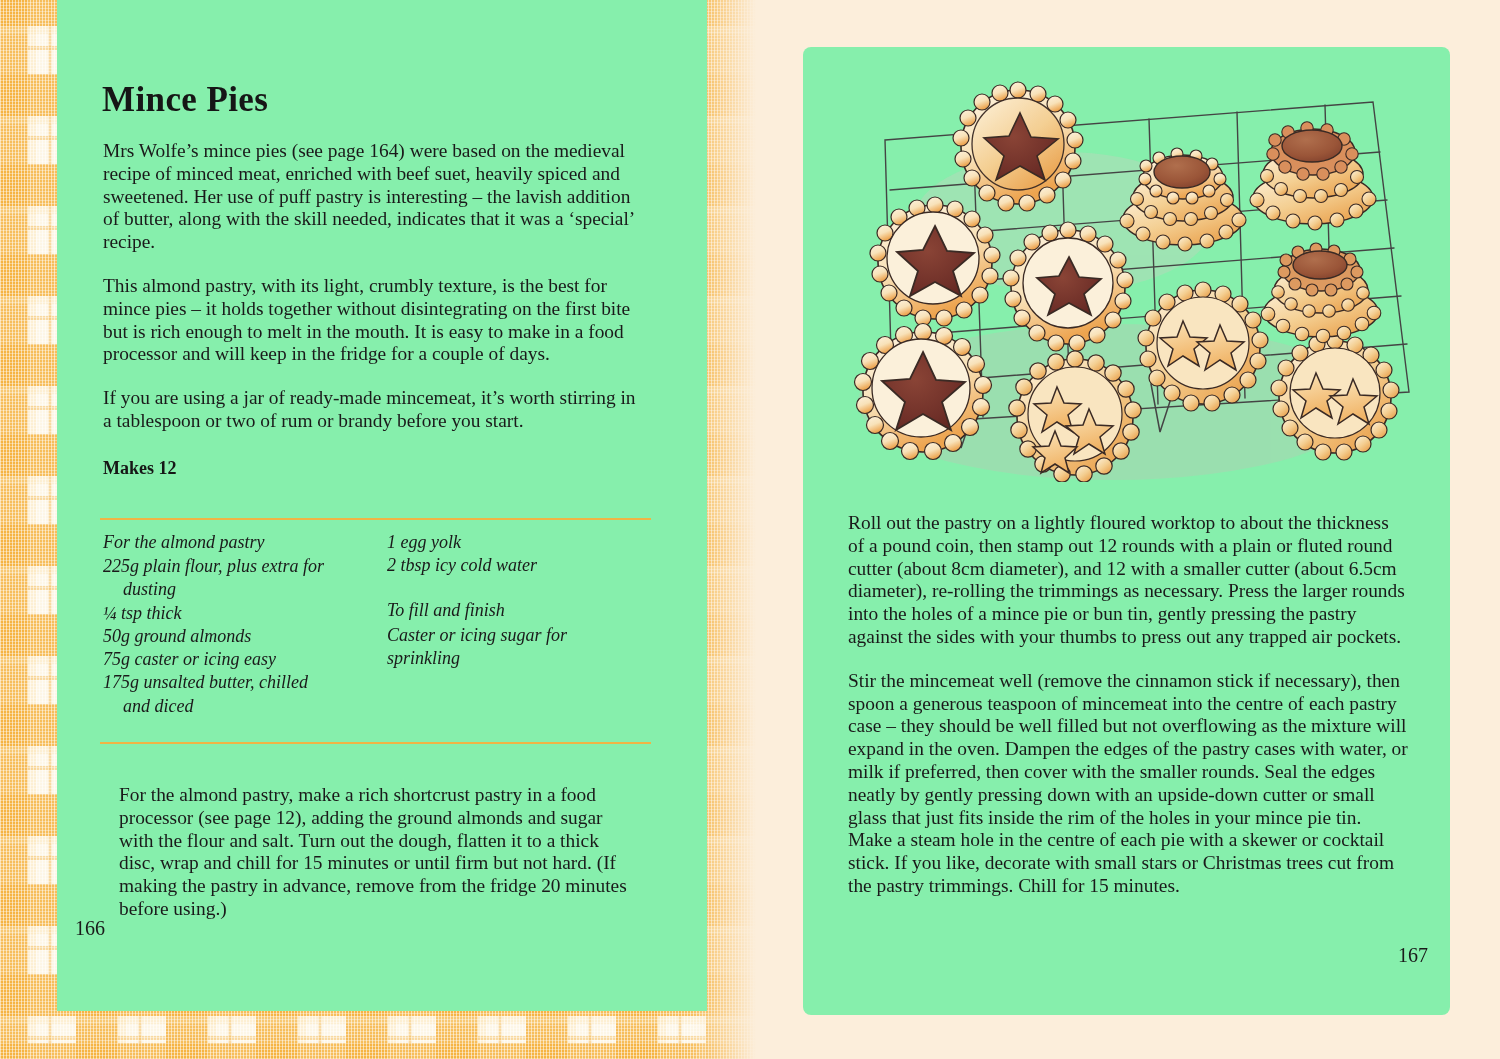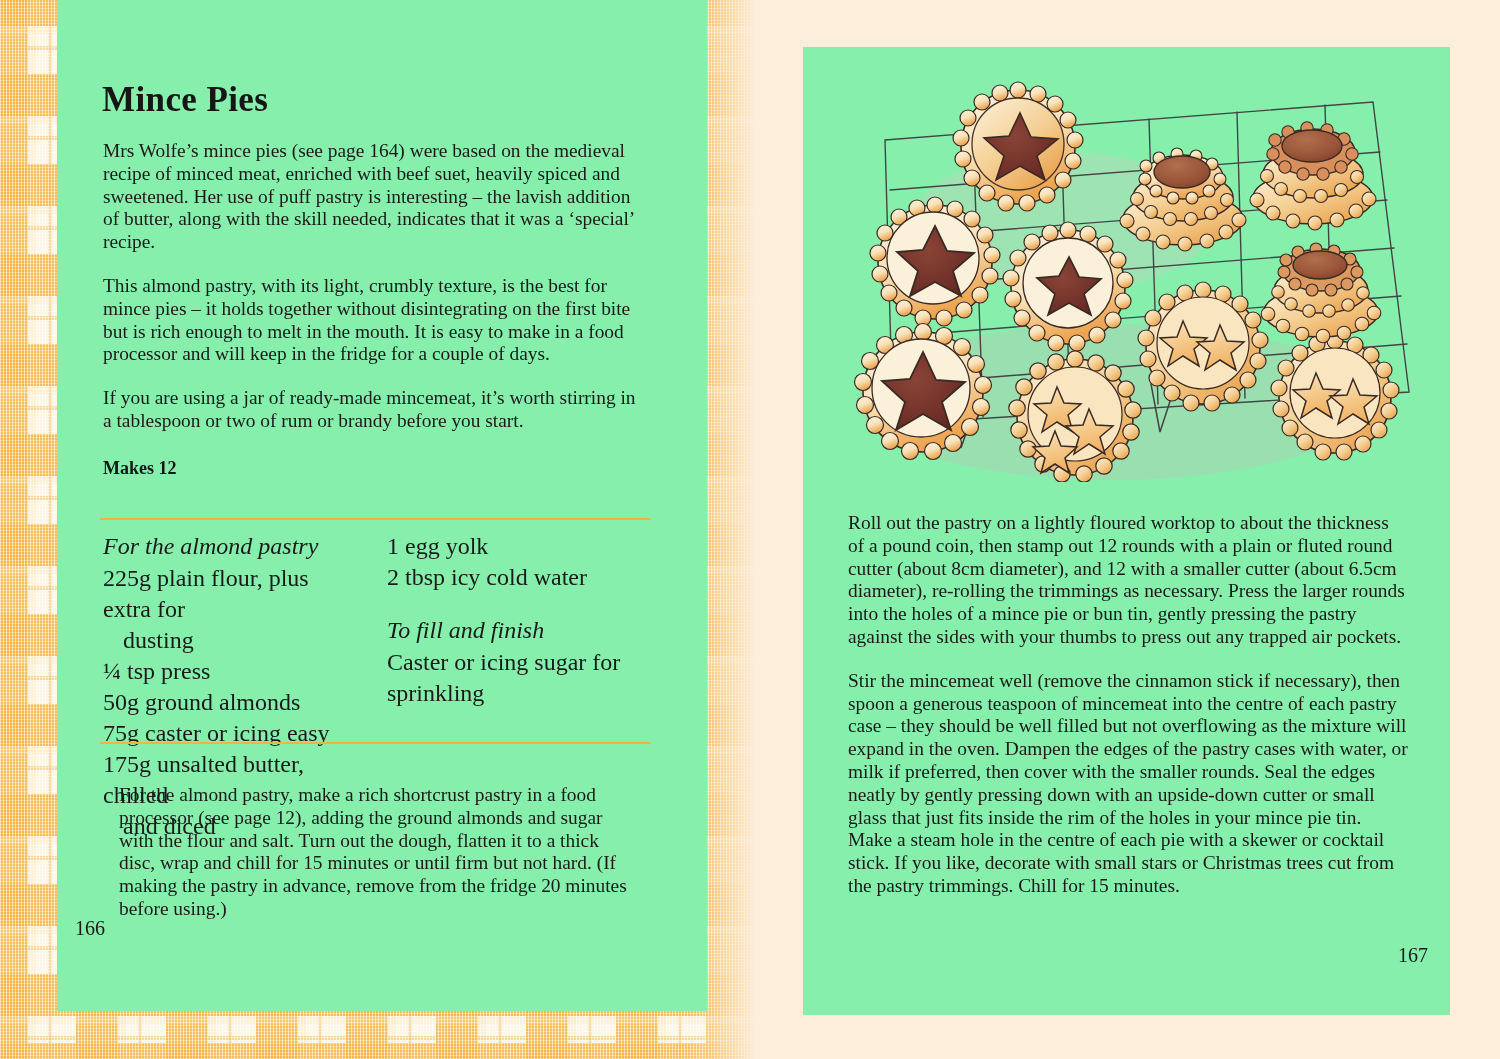--- a/index.html
+++ b/index.html
@@ -75,21 +75,21 @@
     position: absolute;
     background: #86efac;
     box-sizing: border-box;
   }
   .page-left {
     left: 57px; top: 0;
     width: 650px; height: 1011px;
   }
   .page-right {
     left: 803px; top: 47px;
-    width: 647px; height: 968px;
+    width: 647px; height: 968px; border-radius: 8px;
   }
 
   
   .recipe-title {
     position: absolute;
     left: 45px; top: 80px;
     font-size: 35px;
     font-weight: bold;
     letter-spacing: 0.4px;
     color: #161616;
@@ -124,30 +124,30 @@
   }
   .rule-top { top: 518px; }
   .rule-bottom { top: 742px; }
 
   .ing-cols {
     position: absolute;
     left: 46px; top: 531px;
     width: 556px;
     display: flex;
     gap: 38px;
-    font-size: 24px;
+    font-size: 18px;
     line-height: 1.29;
     color: #1a1a1a;
   }
   .ing-col { width: 246px; }
   .ing-head {
     font-style: italic;
     margin-bottom: 1px;
   }
-  .ing-item { margin: 0; }
+  .ing-item { margin: 0; font-style: italic; }
   .ing-item .cont { display: block; padding-left: 20px; }
   .ing-gap { height: 22px; }
 
   .method-left {
     position: absolute;
     left: 46px; top: 768px;
     width: 552px;
     font-size: 19.4px;
     line-height: 1.175;
     color: #1a1a1a;
@@ -205,21 +205,21 @@
     <div class="rule rule-top"></div>
 
     <div class="ing-cols">
       <div class="ing-col">
         <div class="ing-head">For the almond pastry</div>
         <div class="ing-item">
           <span>225g plain flour, plus extra for</span>
           <span class="cont">dusting</span>
         </div>
         <div class="ing-item">
-          <span>¼ tsp press</span>
+          <span>¼ tsp thick</span>
         </div>
         <div class="ing-item">
           <span>50g ground almonds</span>
         </div>
         <div class="ing-item">
           <span>75g caster or icing easy</span>
         </div>
         <div class="ing-item">
           <span>175g unsalted butter, chilled</span>
           <span class="cont">and diced</span>

